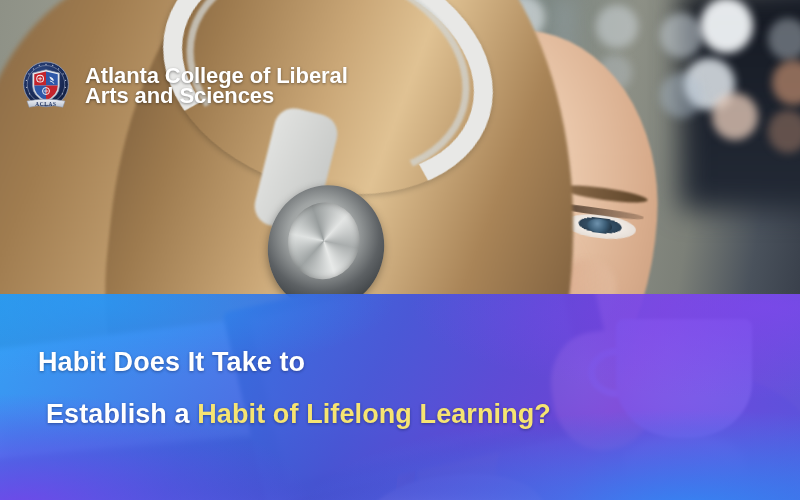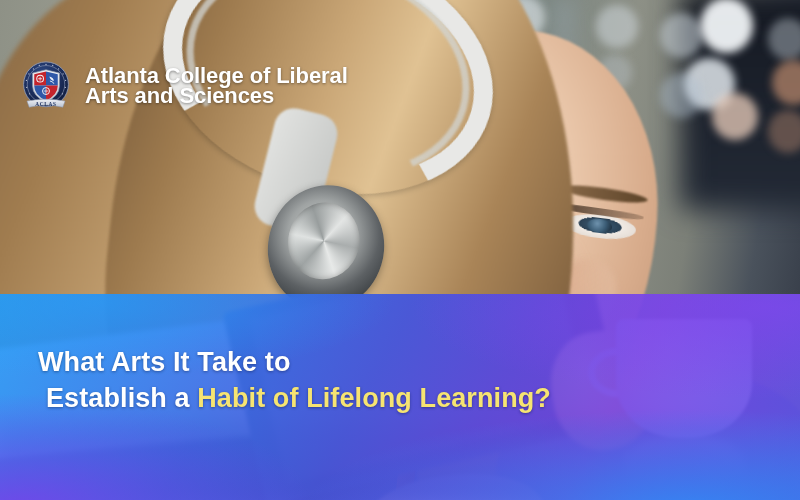--- a/index.html
+++ b/index.html
@@ -359,21 +359,21 @@
     z-index:9;
     font-family:"Liberation Sans", sans-serif;
     font-weight:bold;
     font-size:27px;
     line-height:36px;
     letter-spacing:.1px;
     color:#ffffff;
     text-shadow:0 1px 3px rgba(12,24,64,.45);
     white-space:nowrap;
   }
-  .hl-line2 { padding-left:8px; }
+  .hl-line2 { padding-left:8px;margin-top:16px; }
   .hl-accent { color:#f6e472; }
 
   
   .logo-lockup {
     position:absolute;
     left:18px; top:58px;
     z-index:9;
     display:flex;
     align-items:center;
     gap:11px;
@@ -459,21 +459,21 @@
       <div class="ov-mug-handle"></div>
       <div class="ov-mug"></div>
       <div class="ov-mug-refl"></div>
       <div class="ov-desk"></div>
     </div>
     <div class="ov-wash"></div>
     <div class="ov-wash2"></div>
   </div>
 
   <div class="headline">
-    <div class="hl-line1">What Arts It Take to</div>
+    <div class="hl-line1">Habit Does It Take to</div>
     <div class="hl-line2"><span>Establish a </span><span class="hl-accent">Habit of Lifelong Learning</span><span class="hl-accent">?</span></div>
   </div>
 
   <div class="logo-lockup">
     <div class="seal">
       <svg viewBox="0 0 100 100" width="56" height="56" aria-hidden="true">
         <defs>
           <radialGradient id="ringG" cx="40%" cy="30%" r="75%">
             <stop offset="0%" stop-color="#2e4a86"></stop>
             <stop offset="55%" stop-color="#1c2f5e"></stop>

